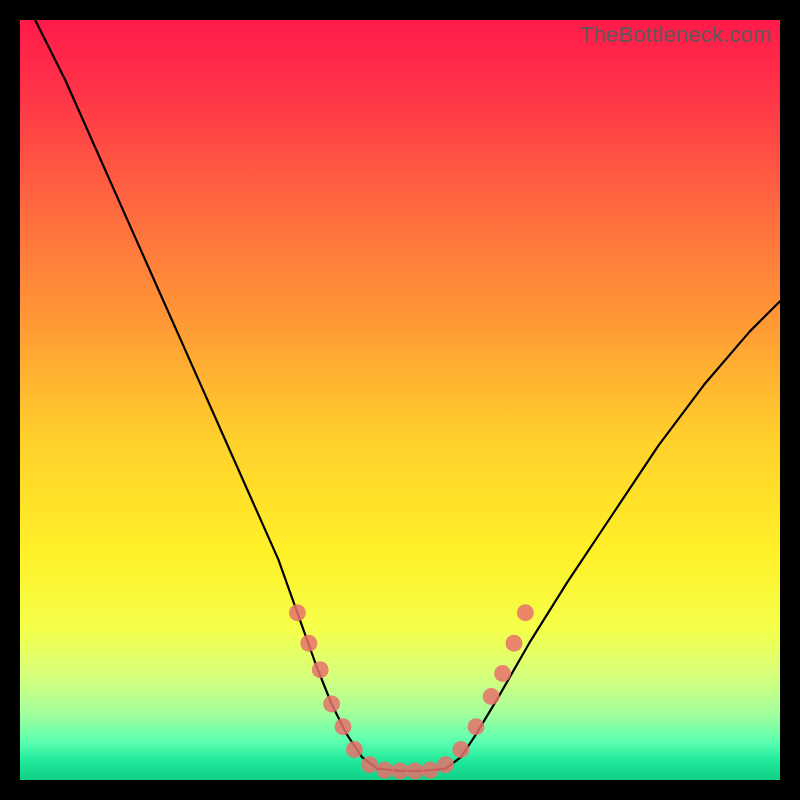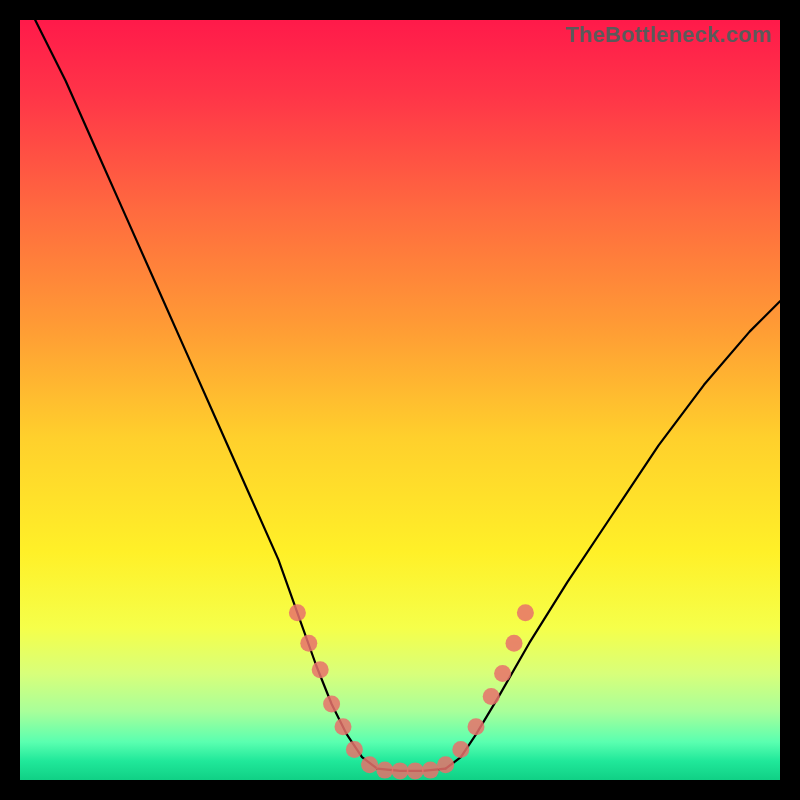--- a/index.html
+++ b/index.html
@@ -25,21 +25,21 @@
   .gradient {
     position: absolute;
     inset: 0;
   }
 
   .watermark {
     position: absolute;
     top: 22px;
     right: 28px;
     font-size: 22px;
-    font-weight: 700;
+    font-weight: 400;
     color: #5a5a5a;
     letter-spacing: 0.2px;
   }
 
   svg.curve {
     position: absolute;
     inset: 0;
     width: 760px;
     height: 760px;
   }

